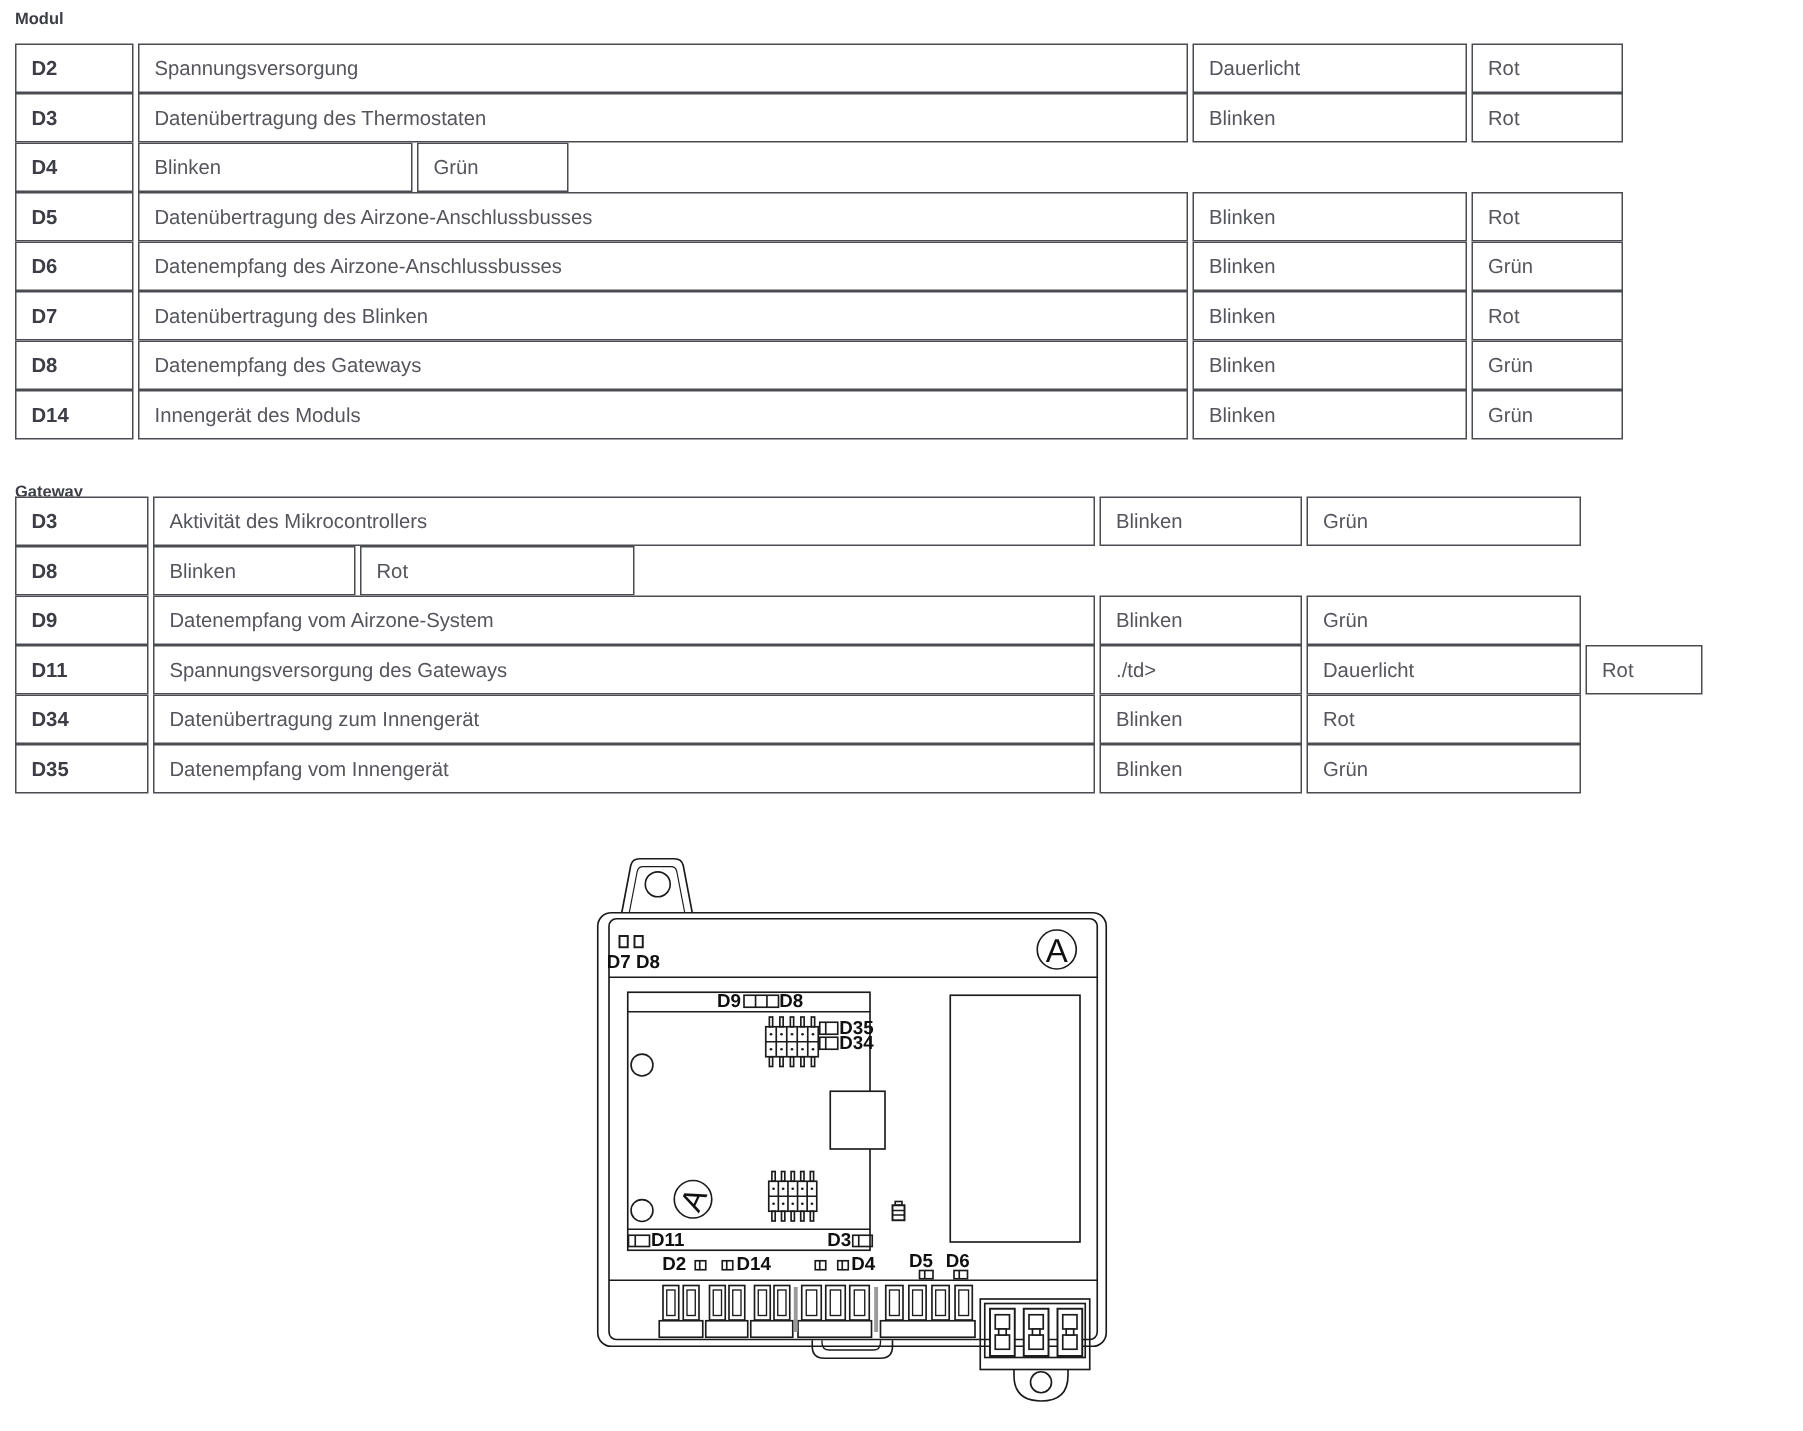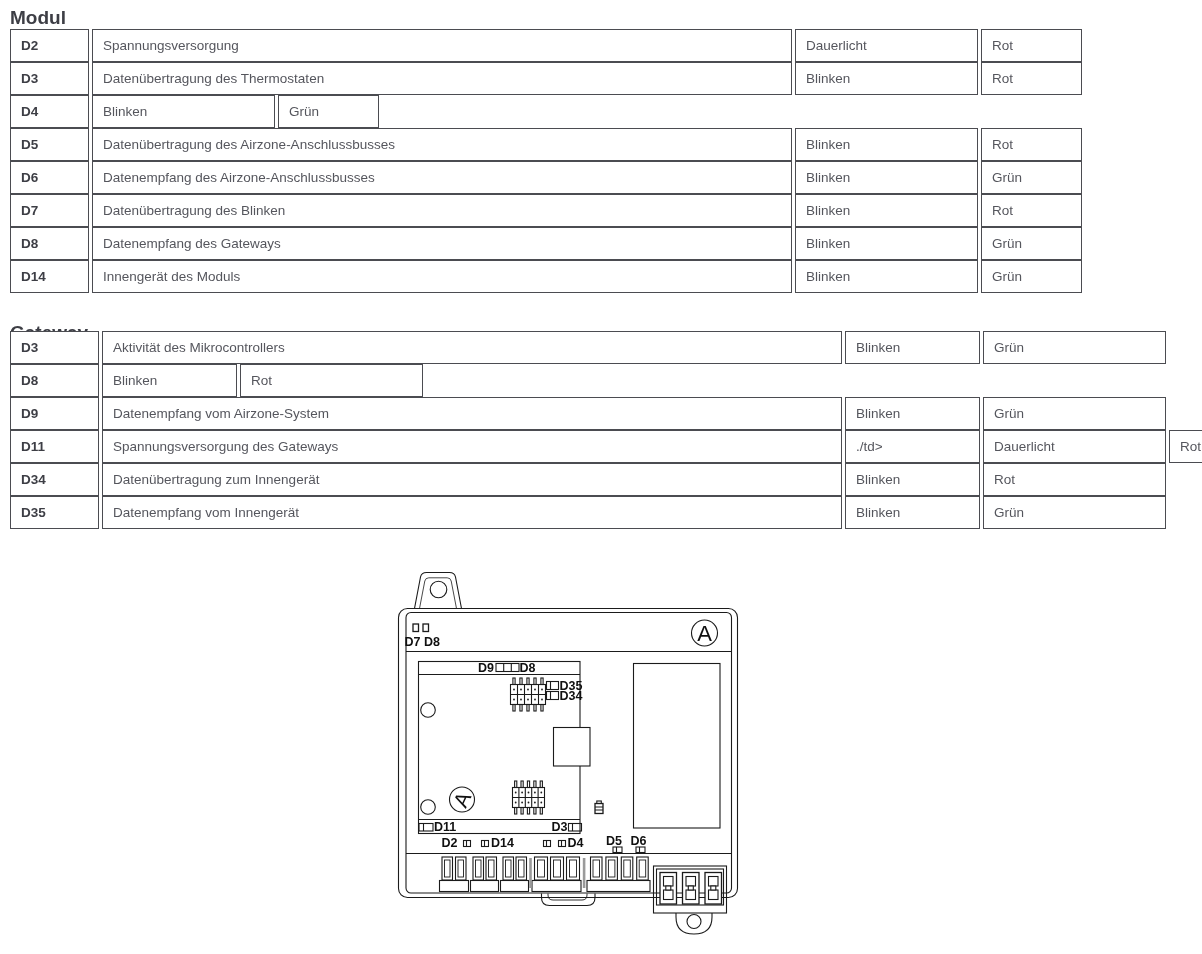--- a/index.html
+++ b/index.html
@@ -1,27 +1,27 @@
 <!DOCTYPE html>
 <html><head>
 <meta charset="utf-8">
 <style>
   html,body{margin:0;padding:0;background:#fff;}
   body{position:relative;width:1202px;height:954px;overflow:hidden;
        font-family:"Liberation Sans",sans-serif;}
-  .sec{position:absolute;left:10px;font-size:19px;font-weight:bold;color:#3d3e45;}
+  .sec{position:absolute;left:10px;font-size:11px;font-weight:bold;color:#3d3e45;}
   .tbl{position:absolute;left:10px;}
   .trow{display:flex;gap:3px;}
   .cell{height:33px;box-sizing:border-box;border:1px solid #4b4c51;
         display:flex;align-items:center;padding:0 8px 0 10px;
         font-size:13.5px;color:#55565d;white-space:nowrap;overflow:hidden;
         background:#fff;}
   .led{font-weight:bold;color:#3d3e45;}
   .m-led{width:79px}.m-desc{width:700px}.m-mode{width:183px}.m-color{width:101px}
-  .g-led{width:89px}.g-desc{width:740px}.g-c3{width:135px}.g-c4{width:183px}.g-c5{width:78px}
+  .g-led{width:89px}.g-desc{width:628px}.g-c3{width:135px}.g-c4{width:183px}.g-c5{width:78px}
   svg text{font-family:"Liberation Sans",sans-serif;font-weight:bold;fill:#101010;}
   svg .logoA{font-weight:normal;}
 </style>
 </head>
 <body>
 
 <div class="sec" style="top:7px">Modul</div>
 
 <div class="tbl" style="top:29px">
   <div class="trow">

